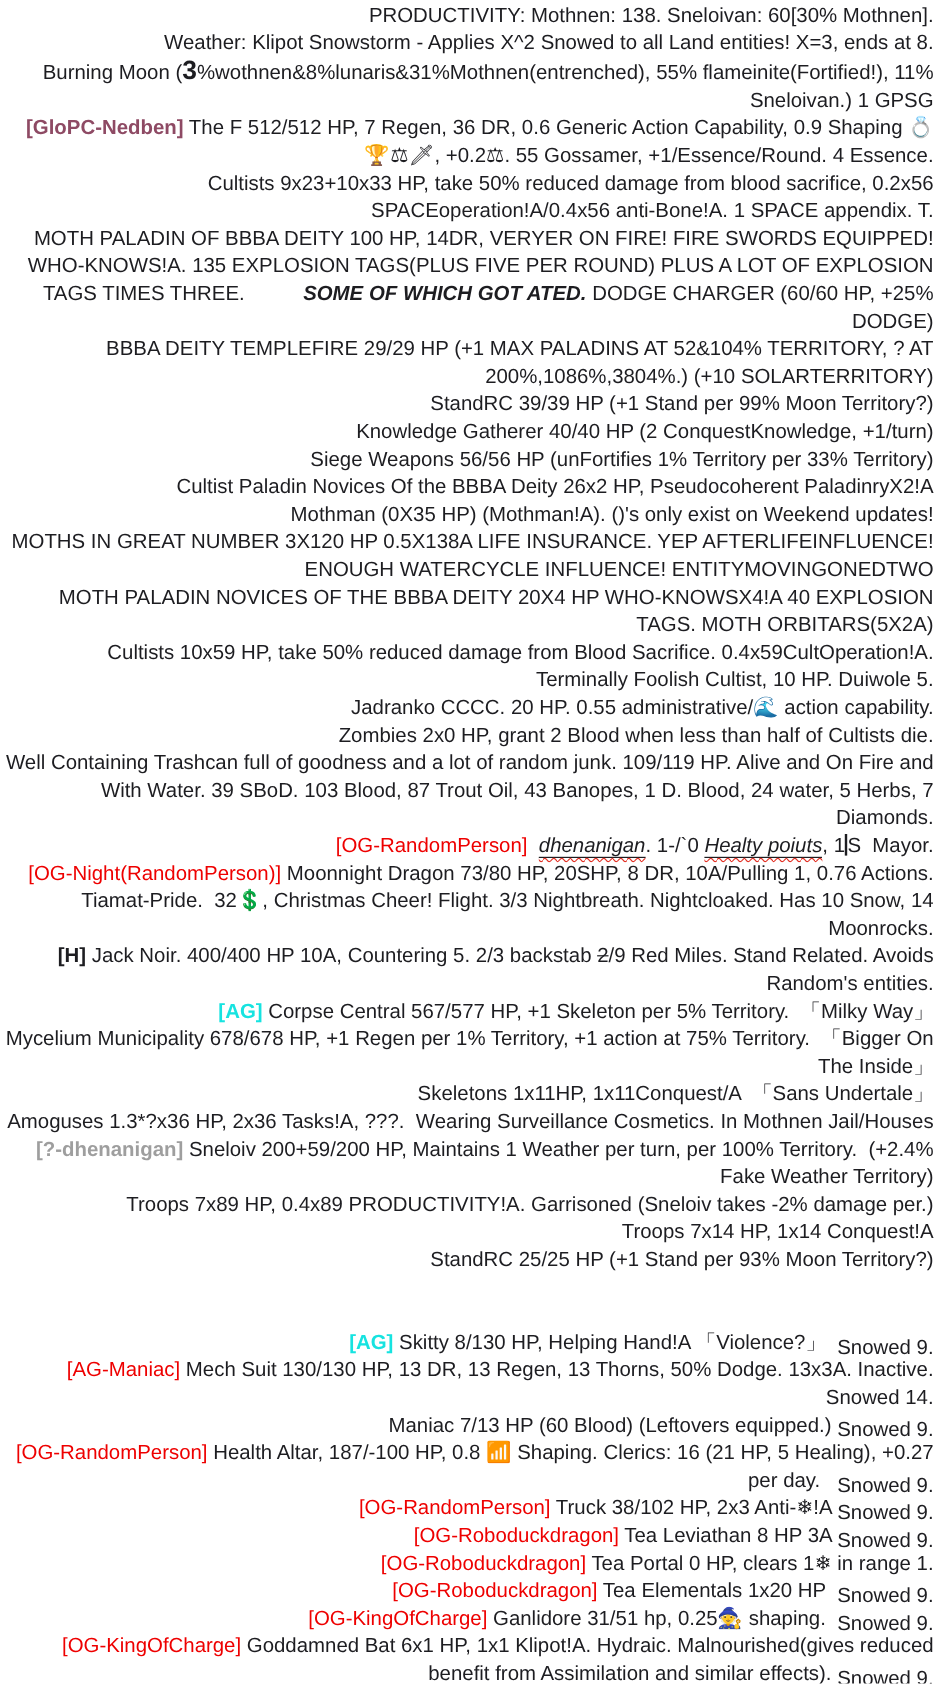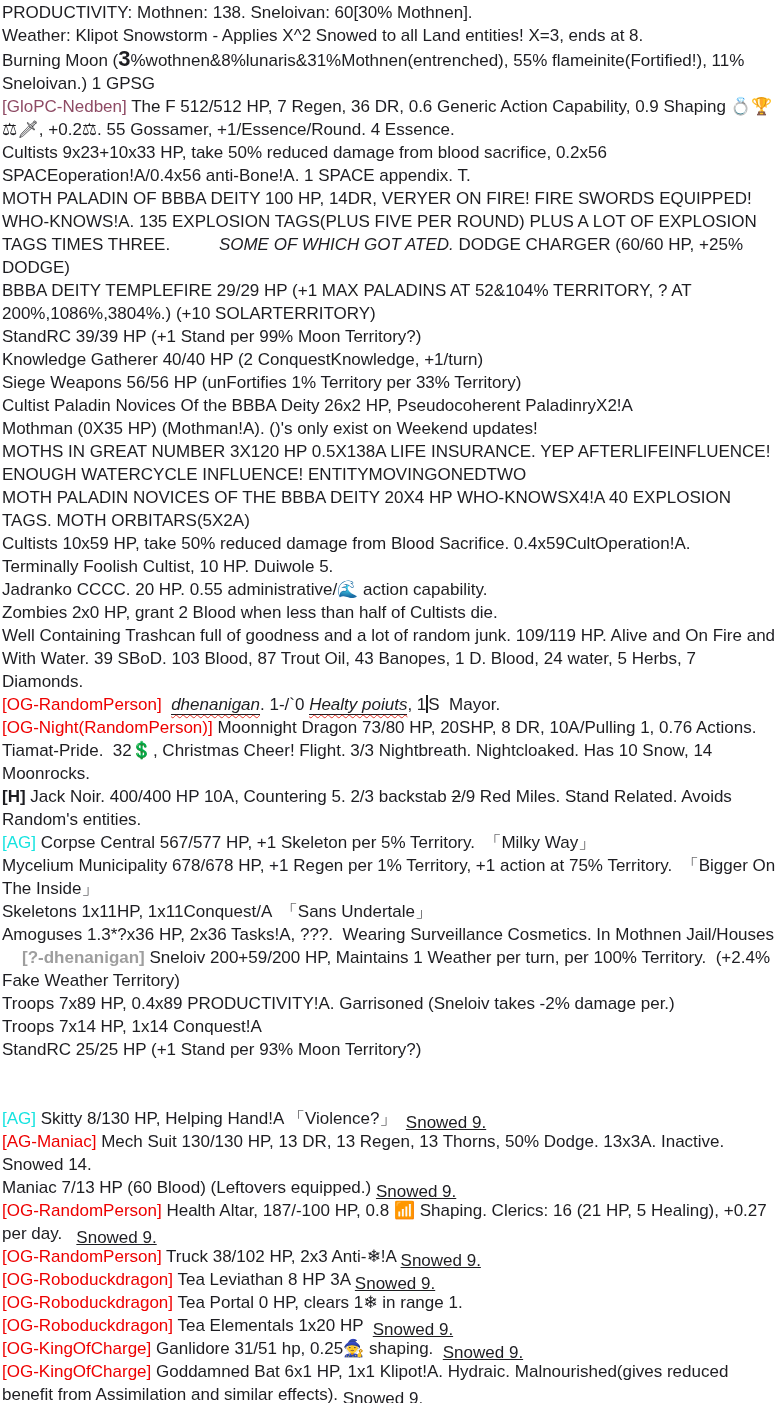--- a/index.html
+++ b/index.html
@@ -7,38 +7,39 @@
     width:780px;height:1403px;overflow:hidden;
     font-family:"Liberation Sans","DejaVu Sans",sans-serif;
   }
   .doc{
     width:780px;height:1166px;
     padding:1px 2px 0 2px;box-sizing:border-box;
     font-size:17px;line-height:23px;
     color:var(--body-text,#1d1d21);
     white-space:pre-wrap;word-wrap:break-word;
     cursor:text;
+    text-align:right;
   }
   .para{min-height:23px;}
   .tag-red{color:var(--tag-red,#ee0000);font-weight:400;}
-  .tag-plum{color:var(--tag-plum,#8e4a64);font-weight:400;}
-  .tag-cyan{color:var(--tag-cyan,#16e3e0);font-weight:400;}
+  .tag-plum{color:var(--tag-plum,#8e4a64);font-weight:700;}
+  .tag-cyan{color:var(--tag-cyan,#16e3e0);font-weight:700;}
   .tag-gray{color:var(--tag-gray,#9e9e9e);font-weight:700;margin-left:20px;}
   .tag-black{color:var(--body-text,#1d1d21);font-weight:700;}
   .bold{font-weight:400;}
-  .bold-italic{font-weight:400;font-style:italic;margin-left:44px;}
+  .bold-italic{font-weight:700;font-style:italic;margin-left:44px;}
   .big-bold{font-weight:700;font-size:22px;line-height:23px;}
   .u-squiggle{
     border-bottom:1px solid var(--body-text,#1d1d21);
     text-decoration:underline wavy var(--squiggle,#e33125) 1px;
     text-underline-offset:4px;
     font-style:italic;
   }
   .strike{text-decoration:line-through;}
-  .snowed{display:inline-block;position:relative;top:4px;text-decoration:underline;}
+  .snowed{display:inline-block;position:relative;top:4px;}
   .caret{
     display:inline-block;width:2px;height:18px;
     background:var(--body-text,#1d1d21);
     vertical-align:-3px;
   }
 </style>
 </head>
 <body>
 
 <div class="doc" role="main"><div class="para"><span>PRODUCTIVITY: Mothnen: 138. Sneloivan: 60[30% Mothnen].</span></div><div class="para"><span>Weather: Klipot Snowstorm - Applies X^2 Snowed to all Land entities! X=3, ends at 8.</span></div><div class="para"><span>Burning Moon (</span><span class="big-bold">3</span><span>%wothnen&amp;8%lunaris&amp;31%Mothnen(entrenched), 55% flameinite(Fortified!), 11% Sneloivan.) 1 GPSG</span></div><div class="para"><span class="tag-plum">[GloPC-Nedben]</span><span> The F 512/512 HP, 7 Regen, 36 DR, 0.6 Generic Action Capability, 0.9 Shaping </span><span>💍</span><span>🏆</span><span>⚖</span><span>🗡</span><span>, +0.2</span><span>⚖</span><span>. 55 Gossamer, +1/Essence/Round. 4 Essence.</span></div><div class="para"><span>Cultists 9x23+10x33 HP, take 50% reduced damage from blood sacrifice, 0.2x56 SPACEoperation!A/0.4x56 anti-Bone!A. 1 SPACE appendix. T.</span></div><div class="para"><span>MOTH PALADIN OF BBBA DEITY 100 HP, 14DR, VERYER ON FIRE! FIRE SWORDS EQUIPPED! WHO-KNOWS!A. 135 EXPLOSION TAGS(PLUS FIVE PER ROUND) PLUS A LOT OF EXPLOSION TAGS </span><span class="bold">TIMES THREE.</span><span> </span><span class="bold-italic">SOME OF WHICH GOT ATED.</span><span> DODGE CHARGER (60/60 HP, +25% DODGE)</span></div><div class="para"><span>BBBA DEITY TEMPLEFIRE 29/29 HP (+1 MAX PALADINS AT 52&amp;104% TERRITORY, ? AT 200%,1086%,3804%.) (+10 SOLARTERRITORY)</span></div><div class="para"><span>StandRC 39/39 HP (+1 Stand per 99% Moon Territory?)</span></div><div class="para"><span>Knowledge Gatherer 40/40 HP (2 ConquestKnowledge, +1/turn)</span></div><div class="para"><span>Siege Weapons 56/56 HP (unFortifies 1% Territory per 33% Territory)</span></div><div class="para"><span>Cultist Paladin Novices Of the BBBA Deity 26x2 HP, Pseudocoherent PaladinryX2!A</span></div><div class="para"><span>Mothman (0X35 HP) (Mothman!A). ()'s only exist on Weekend updates!</span></div><div class="para"><span>MOTHS IN GREAT NUMBER 3X120 HP 0.5X138A LIFE INSURANCE. YEP AFTERLIFEINFLUENCE! ENOUGH WATERCYCLE INFLUENCE! ENTITYMOVINGONEDTWO</span></div><div class="para"><span>MOTH PALADIN NOVICES OF THE BBBA DEITY 20X4 HP WHO-KNOWSX4!A 40 EXPLOSION TAGS. MOTH ORBITARS(5X2A)</span></div><div class="para"><span>Cultists 10x59 HP, take 50% reduced damage from Blood Sacrifice. 0.4x59CultOperation!A.</span></div><div class="para"><span>Terminally Foolish Cultist, 10 HP. Duiwole 5.</span></div><div class="para"><span>Jadranko CCCC. 20 HP. 0.55 administrative/</span><span>🌊</span><span> action capability.</span></div><div class="para"><span>Zombies 2x0 HP, grant 2 Blood when less than half of Cultists die.</span></div><div class="para"><span>Well Containing Trashcan full of goodness and a lot of random junk. 109/119 HP. Alive and On Fire and With Water. 39 SBoD. 103 Blood, 87 Trout Oil, 43 Banopes, 1 D. Blood, 24 water, 5 Herbs, 7 Diamonds.</span></div><div class="para"><span class="tag-red">[OG-RandomPerson]</span><span>  </span><span class="u-squiggle">dhenanigan</span><span>. 1-/`0 </span><span class="u-squiggle">Healty poiuts</span><span>, 1</span><span class="caret"></span><span>S  Mayor.</span></div><div class="para"><span class="tag-red">[OG-Night(RandomPerson)]</span><span> Moonnight Dragon 73/80 HP, 20SHP, 8 DR, 10A/Pulling 1, 0.76 Actions. Tiamat-Pride.  32</span><span>💲</span><span>, Christmas Cheer! Flight. 3/3 Nightbreath. Nightcloaked. Has 10 Snow, 14 Moonrocks.</span></div><div class="para"><span class="tag-black">[H]</span><span> Jack Noir. 400/400 HP 10A, Countering 5. 2/3 backstab </span><span class="strike">2</span><span>/9 Red Miles. Stand Related. Avoids Random's entities.</span></div><div class="para"><span class="tag-cyan">[AG]</span><span> Corpse Central 567/577 HP, +1 Skeleton per 5% Territory.  「Milky Way」</span></div><div class="para"><span>Mycelium Municipality 678/678 HP, +1 Regen per 1% Territory, +1 action at 75% Territory.  「Bigger On The Inside」</span></div><div class="para"><span>Skeletons 1x11HP, 1x11Conquest/A  「Sans Undertale」</span></div><div class="para"><span>Amoguses 1.3*?x36 HP, 2x36 Tasks!A, ???.  Wearing Surveillance Cosmetics. In Mothnen Jail/Houses</span></div><div class="para"><span class="tag-gray">[?-dhenanigan]</span><span> Sneloiv 200+59/200 HP, Maintains 1 Weather per turn, per 100% Territory.  (+2.4% Fake Weather Territory)</span></div><div class="para"><span>Troops 7x89 HP, 0.4x89 PRODUCTIVITY!A. Garrisoned (Sneloiv takes -2% damage per.)</span></div><div class="para"><span>Troops 7x14 HP, 1x14 Conquest!A</span></div><div class="para"><span>StandRC 25/25 HP (+1 Stand per 93% Moon Territory?)</span></div><div class="para"></div><div class="para"></div><div class="para"><span class="tag-cyan">[AG]</span><span> Skitty 8/130 HP, Helping Hand!A 「Violence?」</span><span>  </span><span class="snowed">Snowed 9.</span></div><div class="para"><span class="tag-red">[AG-Maniac]</span><span> Mech Suit 130/130 HP, 13 DR, 13 Regen, 13 Thorns, 50% Dodge. 13x3A. Inactive. Snowed 14.</span></div><div class="para"><span>Maniac 7/13 HP (60 Blood) (Leftovers equipped.)</span><span> </span><span class="snowed">Snowed 9.</span></div><div class="para"><span class="tag-red">[OG-RandomPerson]</span><span> Health Altar, 187/-100 HP, 0.8 </span><span>📶</span><span> Shaping. Clerics: 16 (21 HP, 5 Healing), +0.27 per day.</span><span>   </span><span class="snowed">Snowed 9.</span></div><div class="para"><span class="tag-red">[OG-RandomPerson]</span><span> Truck 38/102 HP, 2x3 Anti-</span><span>❄</span><span>!A</span><span> </span><span class="snowed">Snowed 9.</span></div><div class="para"><span class="tag-red">[OG-Roboduckdragon]</span><span> Tea Leviathan 8 HP 3A</span><span> </span><span class="snowed">Snowed 9.</span></div><div class="para"><span class="tag-red">[OG-Roboduckdragon]</span><span> Tea Portal 0 HP, clears 1</span><span>❄</span><span> in range 1.</span></div><div class="para"><span class="tag-red">[OG-Roboduckdragon]</span><span> Tea Elementals 1x20 HP</span><span>  </span><span class="snowed">Snowed 9.</span></div><div class="para"><span class="tag-red">[OG-KingOfCharge]</span><span> Ganlidore 31/51 hp, 0.25</span><span>🧙</span><span> shaping.</span><span>  </span><span class="snowed">Snowed 9.</span></div><div class="para"><span class="tag-red">[OG-KingOfCharge]</span><span> Goddamned Bat 6x1 HP, 1x1 Klipot!A. Hydraic. Malnourished(gives reduced benefit from Assimilation and similar effects).</span><span> </span><span class="snowed">Snowed 9.</span></div></div>

